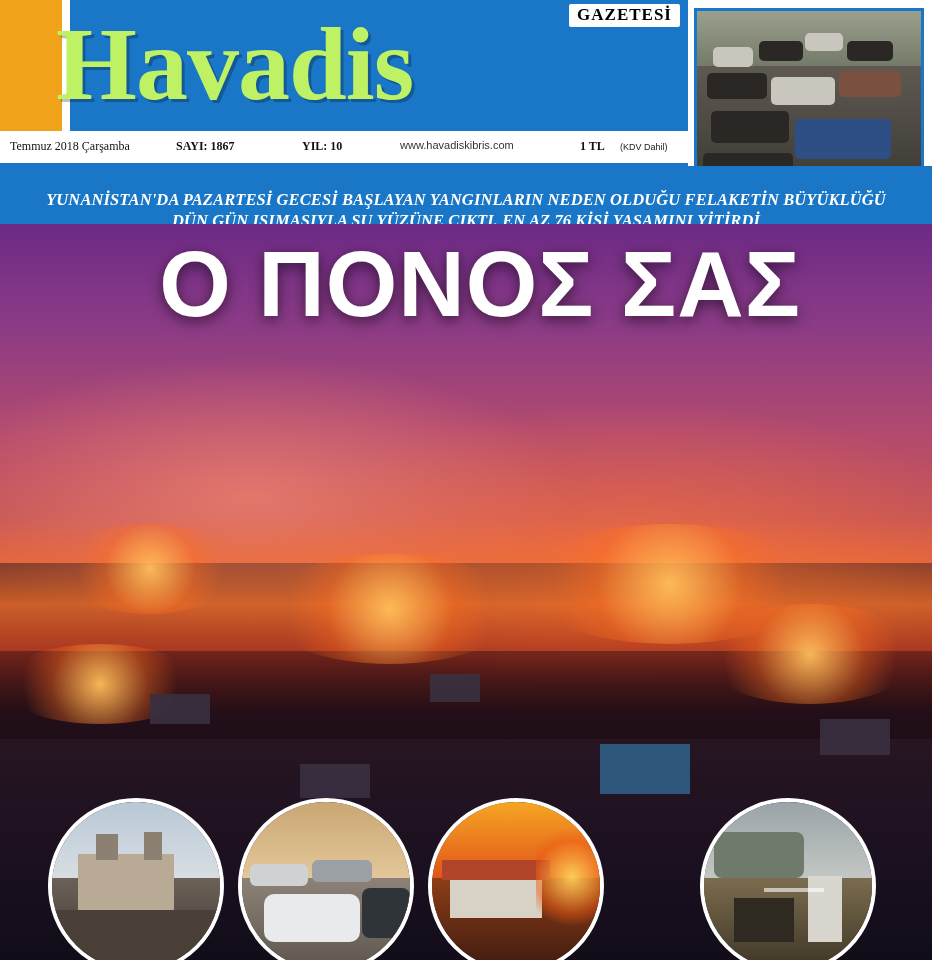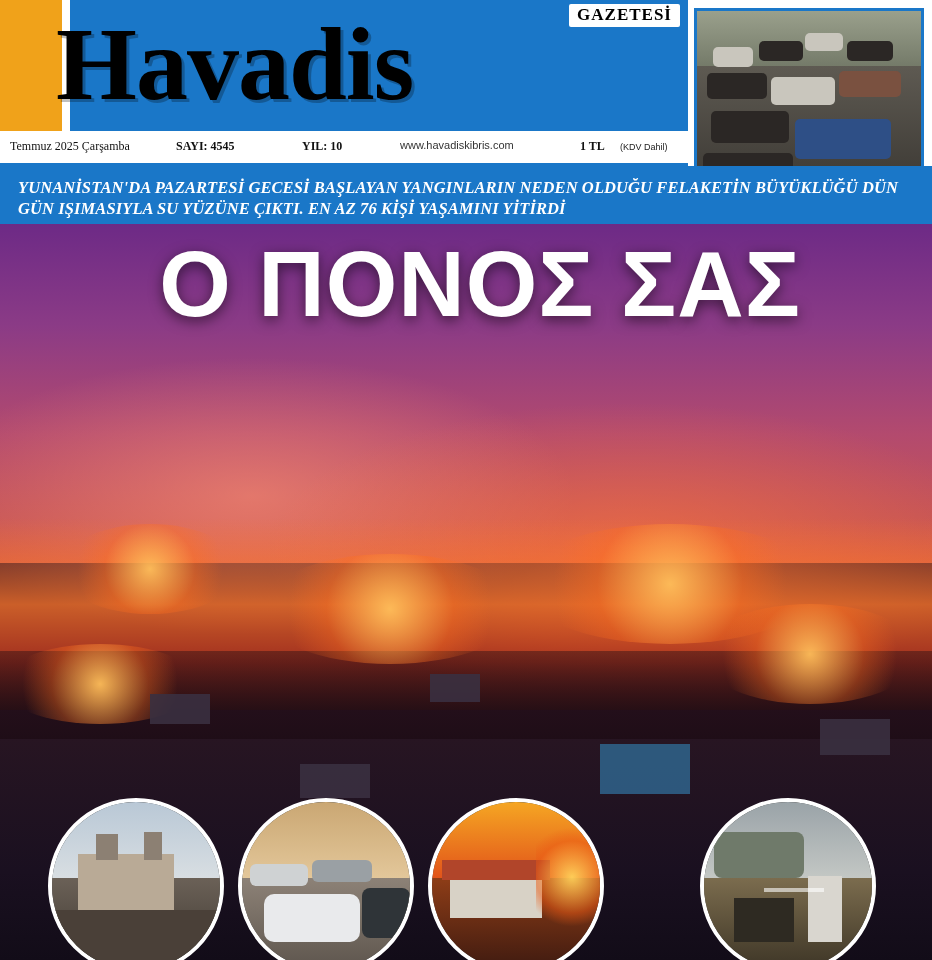--- a/index.html
+++ b/index.html
@@ -47,21 +47,21 @@
   }
   .logo-text {
     position: absolute;
     left: 56px;
     top: 8px;
     font-family: "Liberation Serif", serif;
     font-weight: bold;
     font-size: 104px;
     line-height: 112px;
     letter-spacing: -1px;
-    color: #000000;
+    color: #bef264;
     text-shadow: 3px 3px 0 rgba(0,0,0,0.25);
     white-space: nowrap;
   }
   .gazetesi-box {
     position: absolute;
     right: 8px;
     top: 4px;
     background: #ffffff;
     color: #000000;
     font-family: "Liberation Serif", serif;
@@ -142,27 +142,28 @@
     left: 0;
     top: 166px;
     width: 932px;
     height: 58px;
     background: #1a77c8;
     color: #ffffff;
     padding: 7px 14px 0 14px;
     box-sizing: border-box;
   }
   .kicker p {
-    margin: 4px;
+    margin: 16px;
     font-family: "Liberation Serif", serif;
     font-weight: bold;
     font-style: italic;
     font-size: 16.5px;
     line-height: 21px;
     letter-spacing: 0.1px;
+    text-align: center;
   }
 
   
   .hero {
     position: absolute;
     left: 0;
     top: 224px;
     width: 932px;
     height: 736px;
     overflow: hidden;
@@ -277,22 +278,22 @@
 
     <div class="masthead-left">
       <div class="orange-block"></div>
       <div class="white-stripe"></div>
       <div class="logo-text">Havadis</div>
       <div class="gazetesi-dot"></div>
       <div class="gazetesi-box">GAZETESİ</div>
     </div>
 
     <div class="infobar">
-      <span class="cell date">Temmuz 2025 Çarşamba</span>
-      <span class="cell sayi"><span>SAYI:</span> <span>4545</span></span>
+      <span class="cell date">Temmuz 2018 Çarşamba</span>
+      <span class="cell sayi"><span>SAYI:</span> <span>1867</span></span>
       <span class="cell yil"><span>YIL:</span> <span>10</span></span>
       <span class="cell web">www.havadiskibris.com</span>
       <span class="cell price">1 TL</span>
       <span class="cell kdv">(KDV Dahil)</span>
     </div>
 
     <div class="top-photo">
       <div class="tp-sky"></div>
       <div class="tp-road"></div>
       <div class="tp-car tp-white" style="left:16px; top:36px; width:40px; height:20px;"></div>

